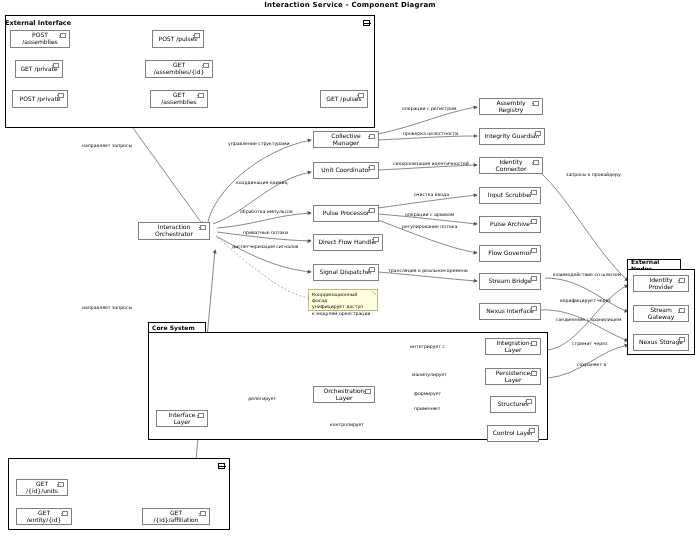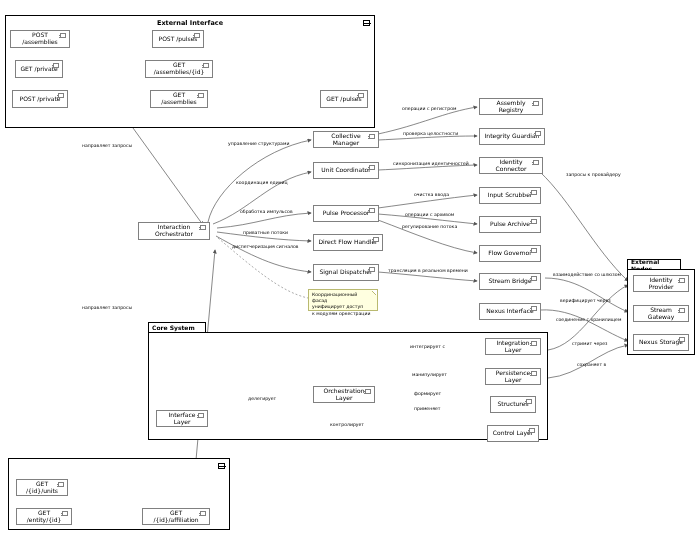--- a/index.html
+++ b/index.html
@@ -4,21 +4,21 @@
 <style>
   html,body{margin:0;padding:0;background:#ffffff;}
   body{width:700px;height:537px;position:relative;overflow:hidden;
        font-family:"DejaVu Sans","Liberation Sans",sans-serif;color:#000;}
   #canvas{position:absolute;left:0;top:0;width:700px;height:537px;}
   svg.layer{position:absolute;left:0;top:0;width:700px;height:537px;pointer-events:none;}
   .diagram-title{position:absolute;left:0;top:1px;width:700px;text-align:center;
       font-size:7px;font-weight:bold;letter-spacing:.2px;}
   
   .pkg{position:absolute;border:1px solid #000;background:#ffffff;box-sizing:border-box;}
-  .pkg-title{position:absolute;font-size:6.5px;font-weight:bold;text-align:center;}
+  .pkg-title{position:absolute;font-size:6.5px;font-weight:bold;}
   .pkg-corner{position:absolute;width:7px;height:6px;border:1px solid #000;background:#fff;box-sizing:border-box;}
   .pkg-corner:before{content:"";position:absolute;left:0;top:2px;width:7px;height:1px;background:#000;}
   
   .pkg-tab{position:absolute;box-sizing:border-box;}
   .pkg-tab .tabhead{position:absolute;left:0;top:0;height:10px;border:1px solid #000;
       border-bottom:none;background:#fff;font-size:6px;font-weight:bold;
       display:flex;align-items:center;padding:0 3px;box-sizing:border-box;}
   .pkg-tab .tabbody{position:absolute;left:0;border:1px solid #000;background:#fff;box-sizing:border-box;}
   
   .cmp{position:absolute;border:1px solid #808080;background:#ffffff;box-sizing:border-box;
@@ -34,20 +34,21 @@
         font-size:4.6px;line-height:1.35;padding:2px 3px;color:#000;}
   .note .fold{position:absolute;right:0;top:0;width:5px;height:5px;
         background:linear-gradient(225deg,#ffffff 50%,#b9b970 51%,#b9b970 60%,#ffffe0 61%);}
   .elabel{position:absolute;font-size:4.6px;color:#000;white-space:nowrap;}
 </style>
 </head>
 <body>
 
 <div id="canvas">
 
+  <div class="diagram-title">Interaction Service - Component Diagram</div>
 
   <svg class="layer">
     <defs>
       <marker id="ah" markerWidth="6" markerHeight="6" refX="5" refY="3" orient="auto">
         <path d="M0,0 L6,3 L0,6 z" fill="#555"></path>
       </marker>
     </defs>
     <g fill="none" stroke="#555" stroke-width="0.7" marker-end="url(#ah)">
 
       <path d="M133,128 L203,225"></path>

